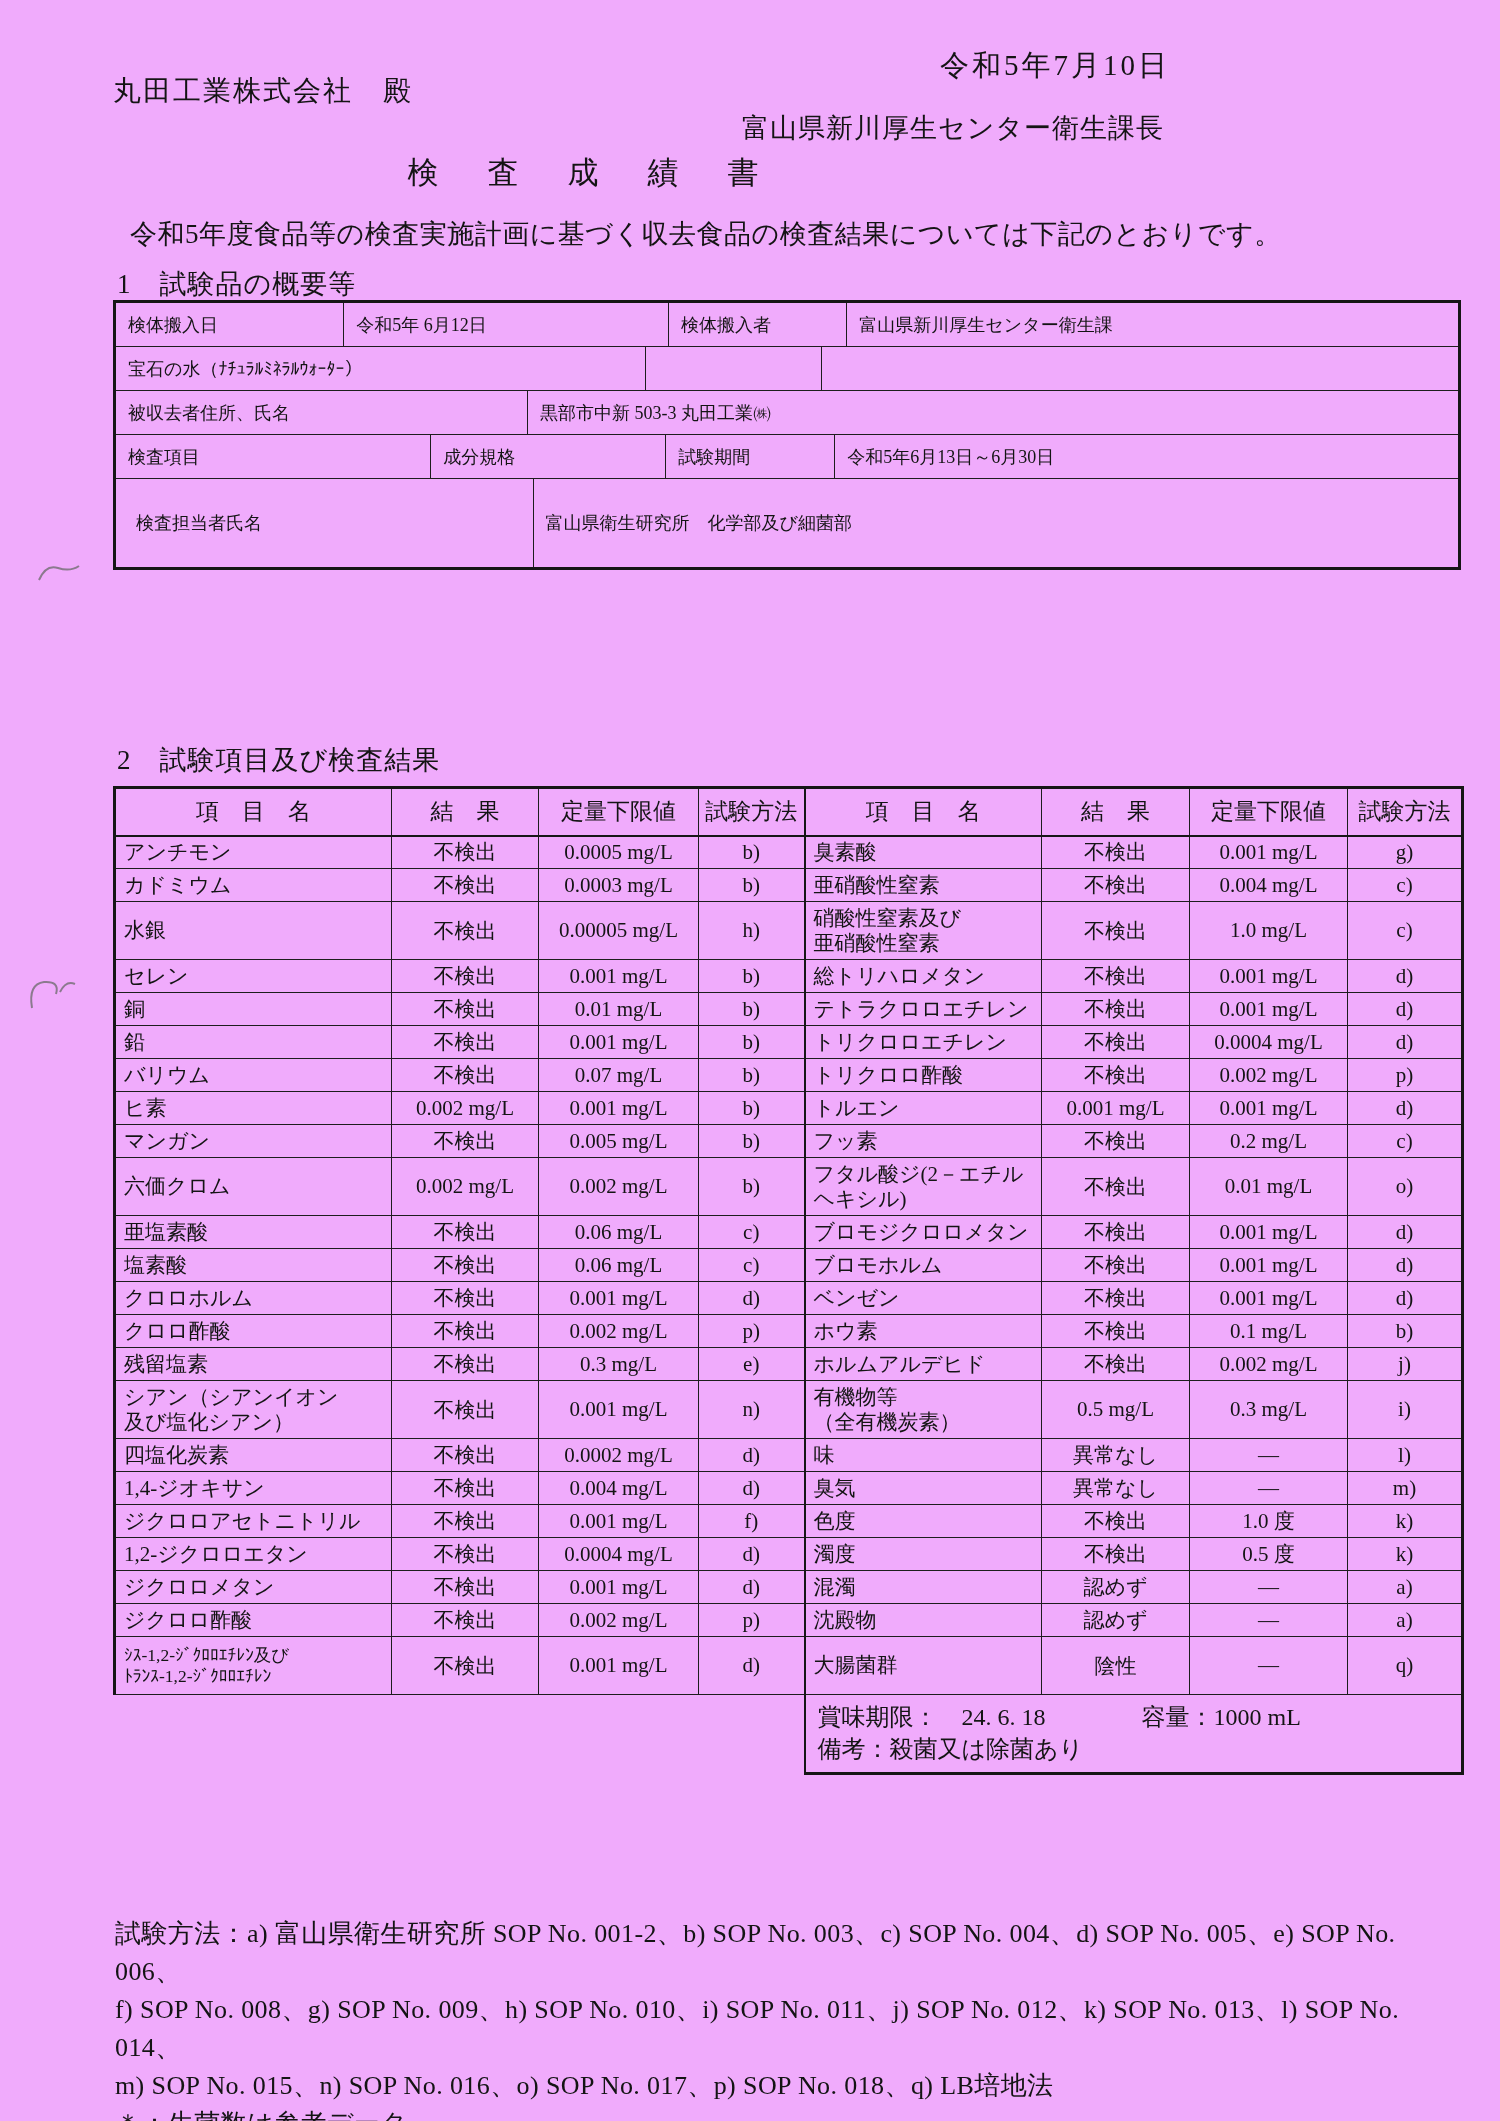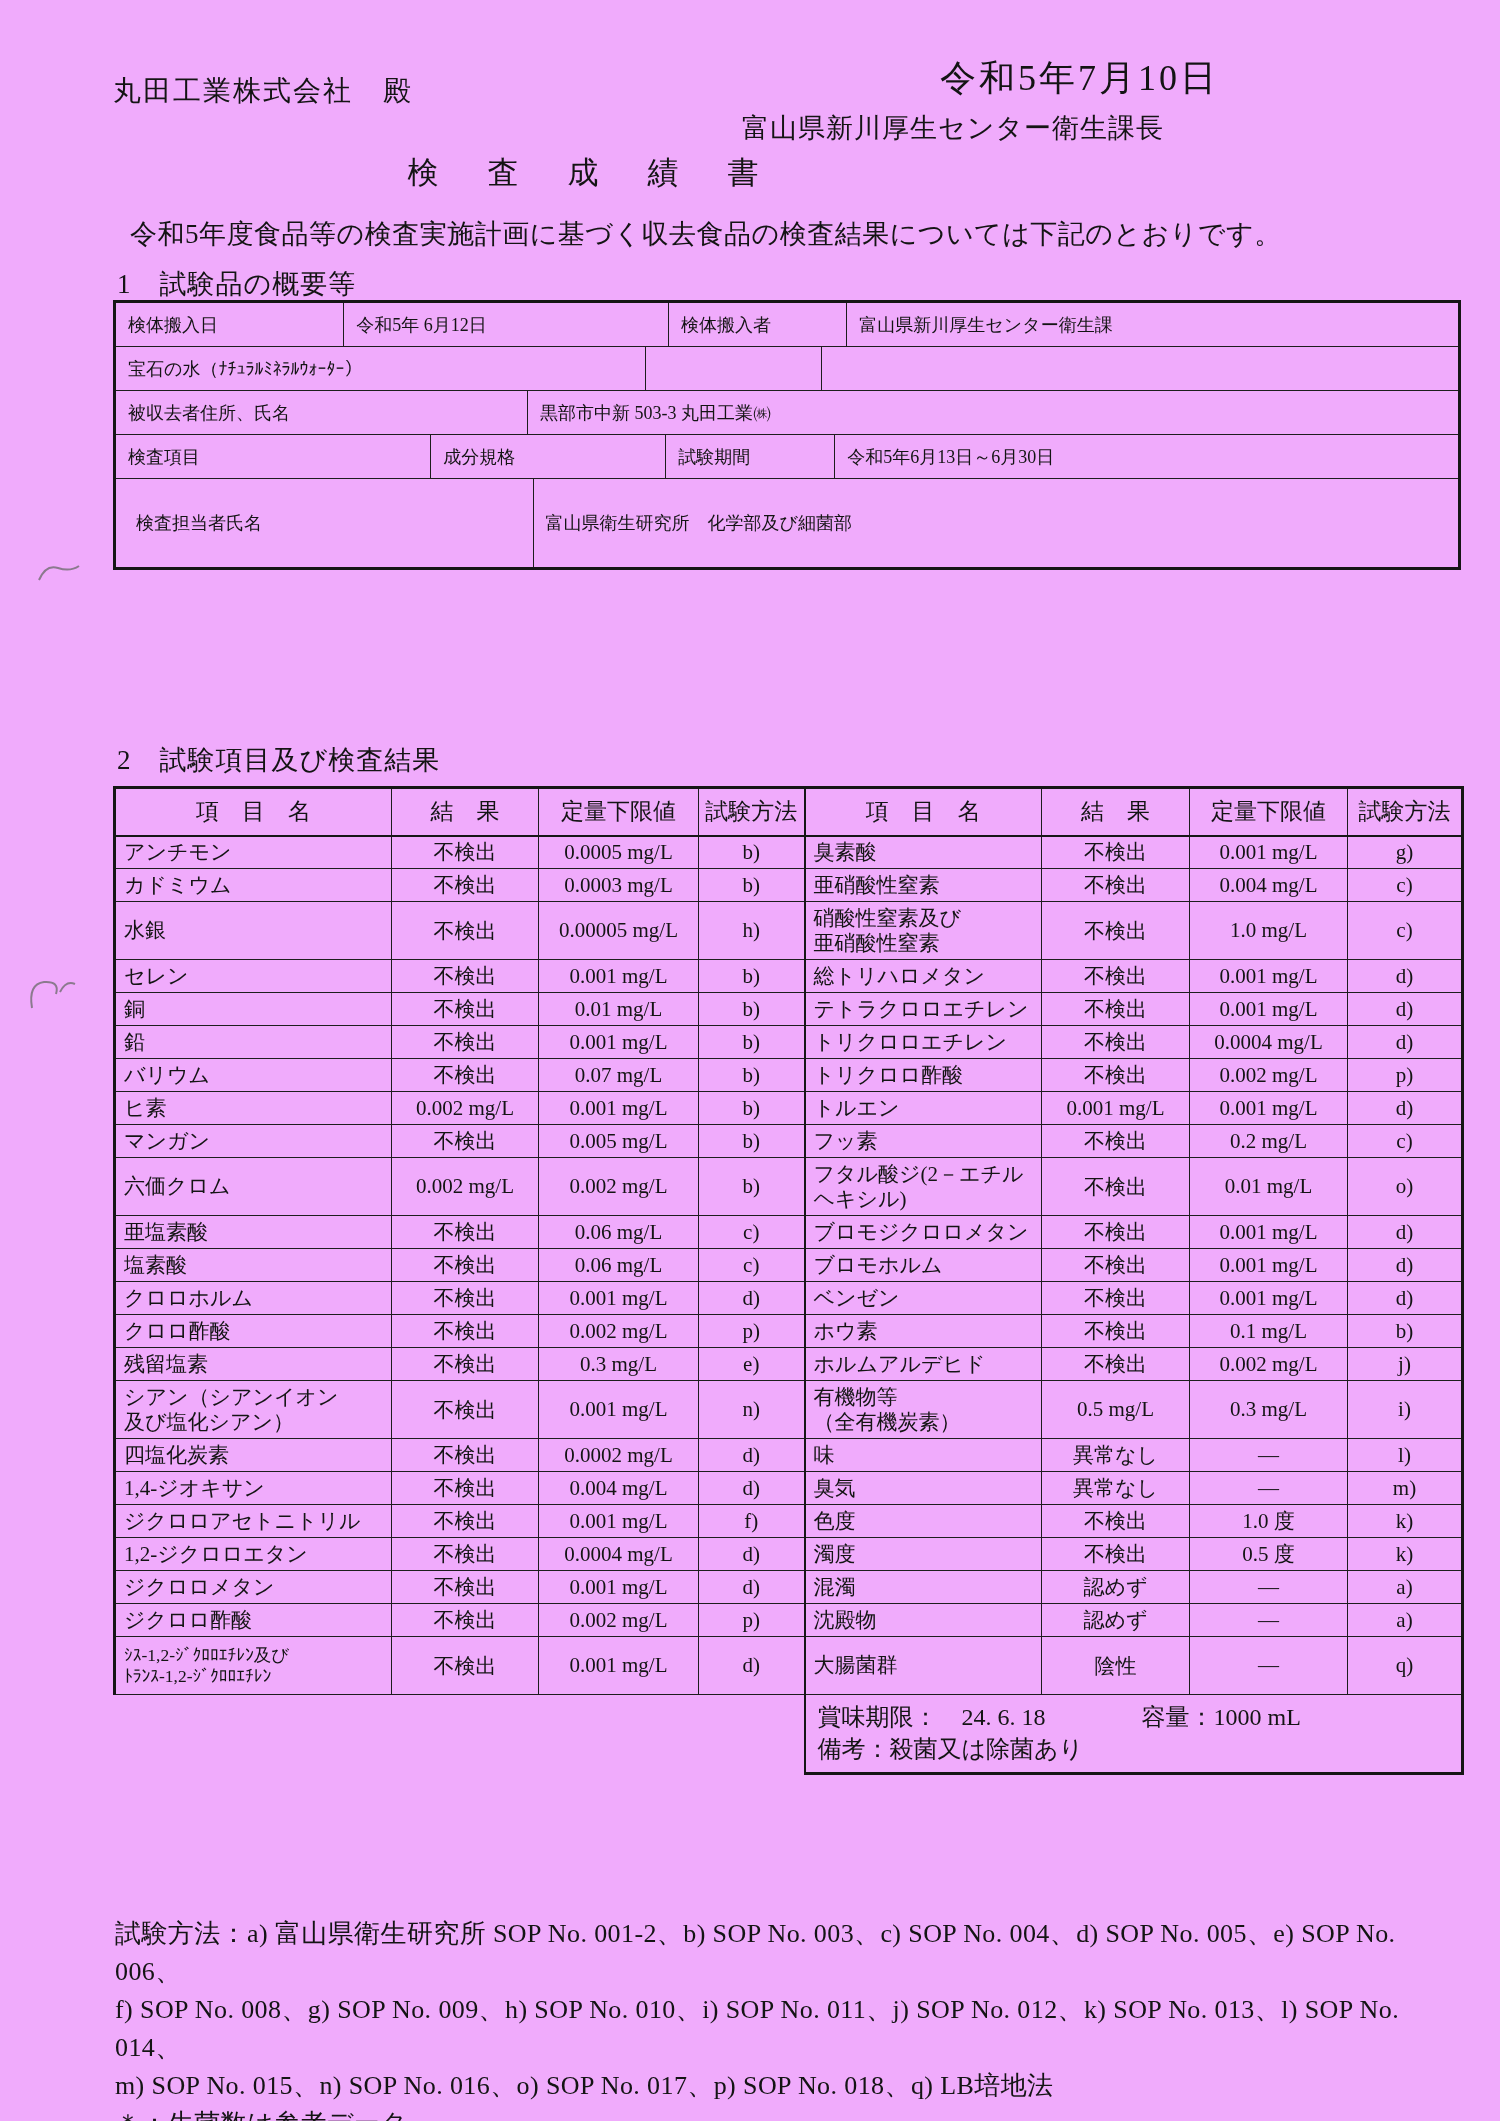--- a/index.html
+++ b/index.html
@@ -3,21 +3,21 @@
 <meta charset="utf-8">
 <style>
   html,body { margin:0; padding:0; background:#e8e8e6; }
   .page {
     position:relative; width:1500px; height:2121px; margin:0 auto;
     background:#f0abfc; color:#141414; overflow:hidden;
     font-family:"Liberation Serif", serif;
   }
   .abs { position:absolute; }
   .recipient { left:113px; top:72px; font-size:28px; letter-spacing:2px; }
-  .doc-date { left:940px; top:54px; font-size:36px; letter-spacing:3px; }
+  .doc-date { left:940px; top:46px; font-size:29px; letter-spacing:3px; }
   .issuer { left:742px; top:110px; font-size:27px; letter-spacing:1px; }
   .doc-title { left:0; top:152px; width:1175px; text-align:center; font-size:31px; letter-spacing:9px; }
   .intro { left:130px; top:216px; font-size:27px; letter-spacing:0.5px; }
   .sec-heading { font-size:27px; letter-spacing:1px; }
   .h1pos { left:117px; top:266px; }
   .h2pos { left:117px; top:742px; }
 
   
   .t1 { left:113px; top:300px; width:1348px; border:3px solid #161616; box-sizing:border-box; }
   .t1-row { display:flex; align-items:stretch; border-bottom:1.7px solid #1d1d1d; min-height:44px; box-sizing:border-box; }

